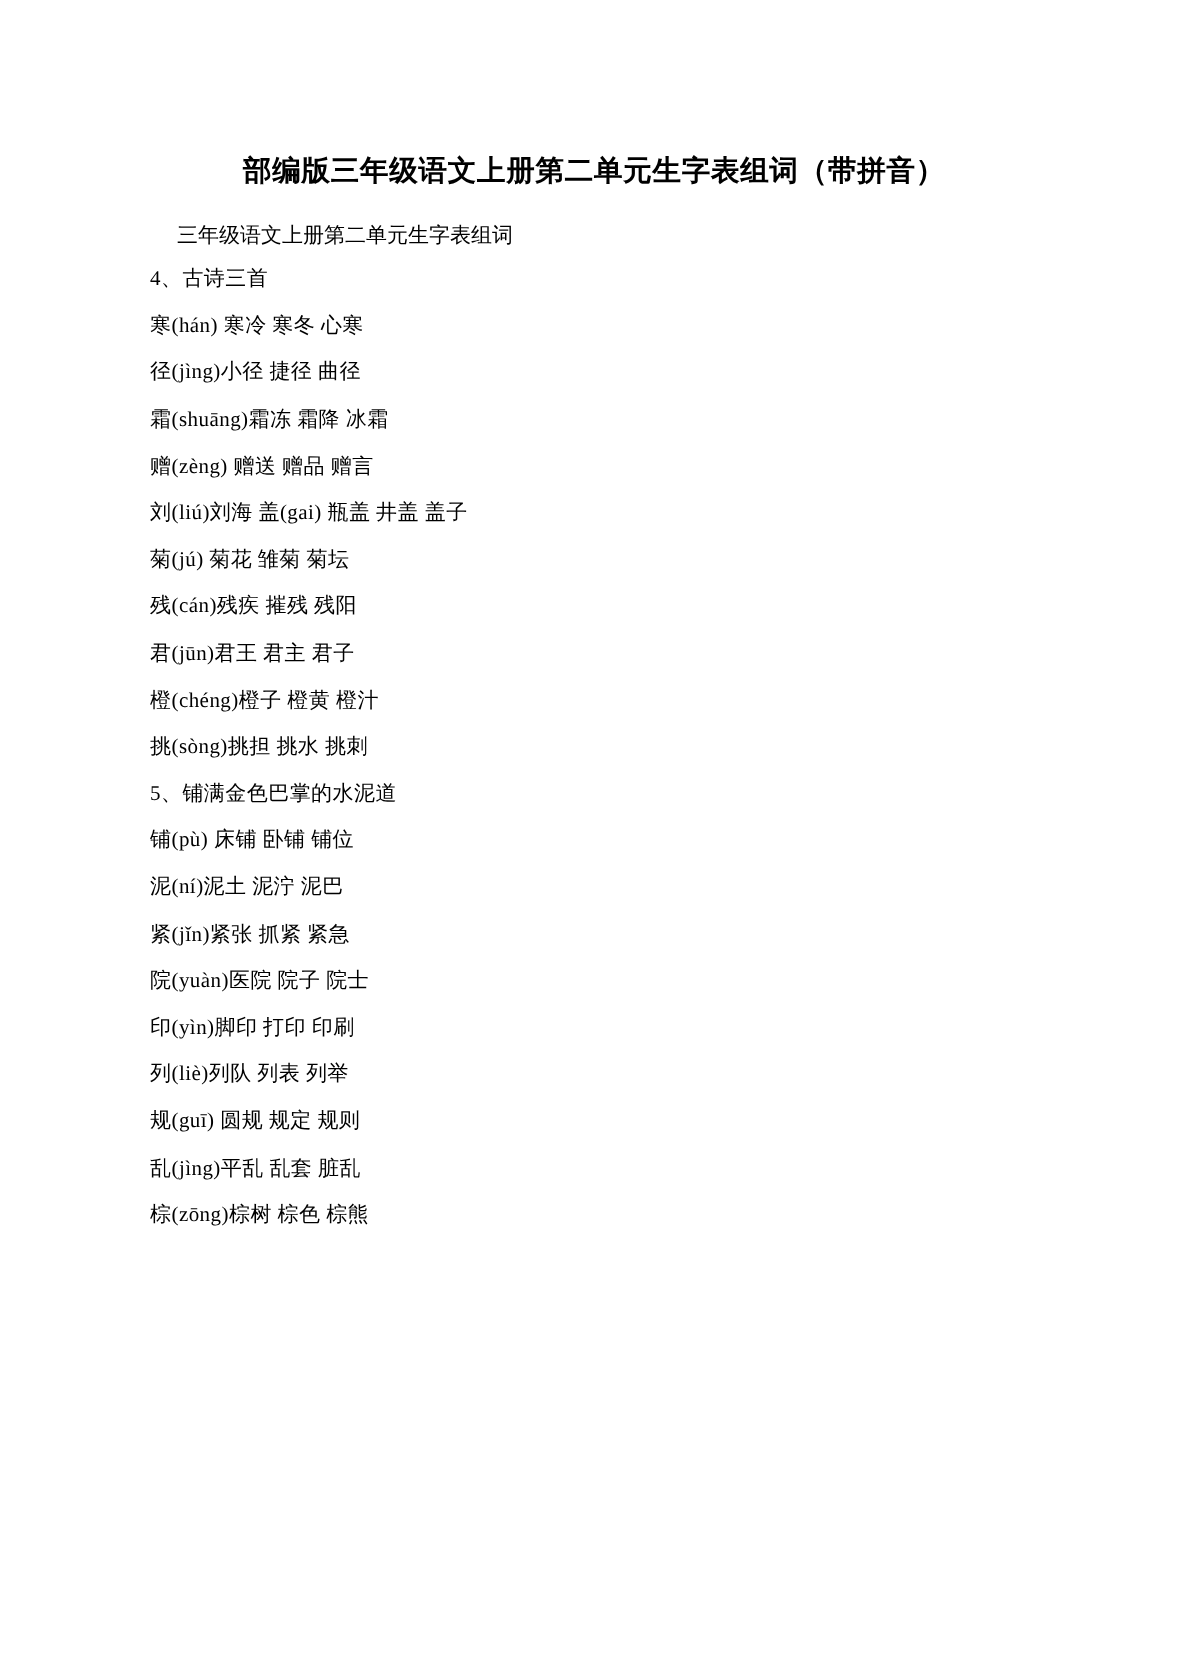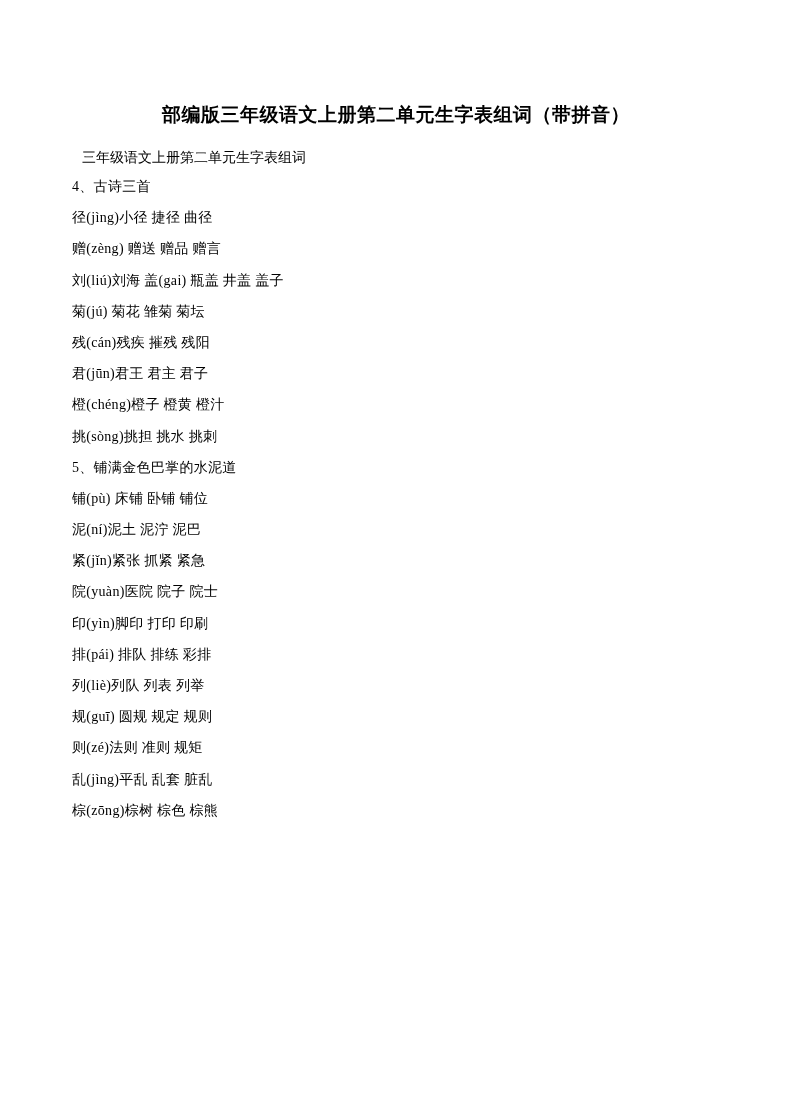--- a/index.html
+++ b/index.html
@@ -25,67 +25,67 @@
     padding-top: 104px;
     font-size: 19px;
     line-height: 22px;
     font-weight: bold;
     text-align: center;
     letter-spacing: 0.5px;
   }
   .doc-subtitle {
     margin: 0;
     margin-top: 23px;
-    padding-left: 82px;
+    padding-left: 118px;
     font-size: 14px;
     line-height: 17px;
   }
   .lines {
     margin-top: 5px;
   }
   .line {
     margin: 0;
-    padding-left: 72px;
+    padding-left: 100px;
     font-size: 14px;
     line-height: 31.2px;
     height: 31.2px;
     white-space: pre;
     letter-spacing: 0.3px;
   }
 </style>
 </head>
 <body>
 
 <div class="page">
   <h1 class="doc-title">部编版三年级语文上册第二单元生字表组词（带拼音）</h1>
   <p class="doc-subtitle">三年级语文上册第二单元生字表组词</p>
 
   <div class="lines">
 
     <div>
       <p class="line">4、古诗三首</p>
+      <p class="line">寒(hán) 寒冷 寒冬 心寒</p>
       <p class="line">径(jìng)小径 捷径 曲径</p>
+      <p class="line">霜(shuāng)霜冻 霜降 冰霜</p>
       <p class="line">赠(zèng) 赠送 赠品 赠言</p>
       <p class="line">刘(liú)刘海 盖(gai) 瓶盖 井盖 盖子</p>
       <p class="line">菊(jú) 菊花 雏菊 菊坛</p>
       <p class="line">残(cán)残疾 摧残 残阳</p>
       <p class="line">君(jūn)君王 君主 君子</p>
       <p class="line">橙(chéng)橙子 橙黄 橙汁</p>
       <p class="line">挑(sòng)挑担 挑水 挑刺</p>
     </div>
 
     <div>
       <p class="line">5、铺满金色巴掌的水泥道</p>
       <p class="line">铺(pù) 床铺 卧铺 铺位</p>
       <p class="line">泥(ní)泥土 泥泞 泥巴</p>
       <p class="line">紧(jǐn)紧张 抓紧 紧急</p>
       <p class="line">院(yuàn)医院 院子 院士</p>
       <p class="line">印(yìn)脚印 打印 印刷</p>
-      <p class="line">排(pái) 排队 排练 彩排</p>
       <p class="line">列(liè)列队 列表 列举</p>
       <p class="line">规(guī) 圆规 规定 规则</p>
-      <p class="line">则(zé)法则 准则 规矩</p>
       <p class="line">乱(jìng)平乱 乱套 脏乱</p>
       <p class="line">棕(zōng)棕树 棕色 棕熊</p>
     </div>
 
   </div>
 </div>
 
 </body></html>

